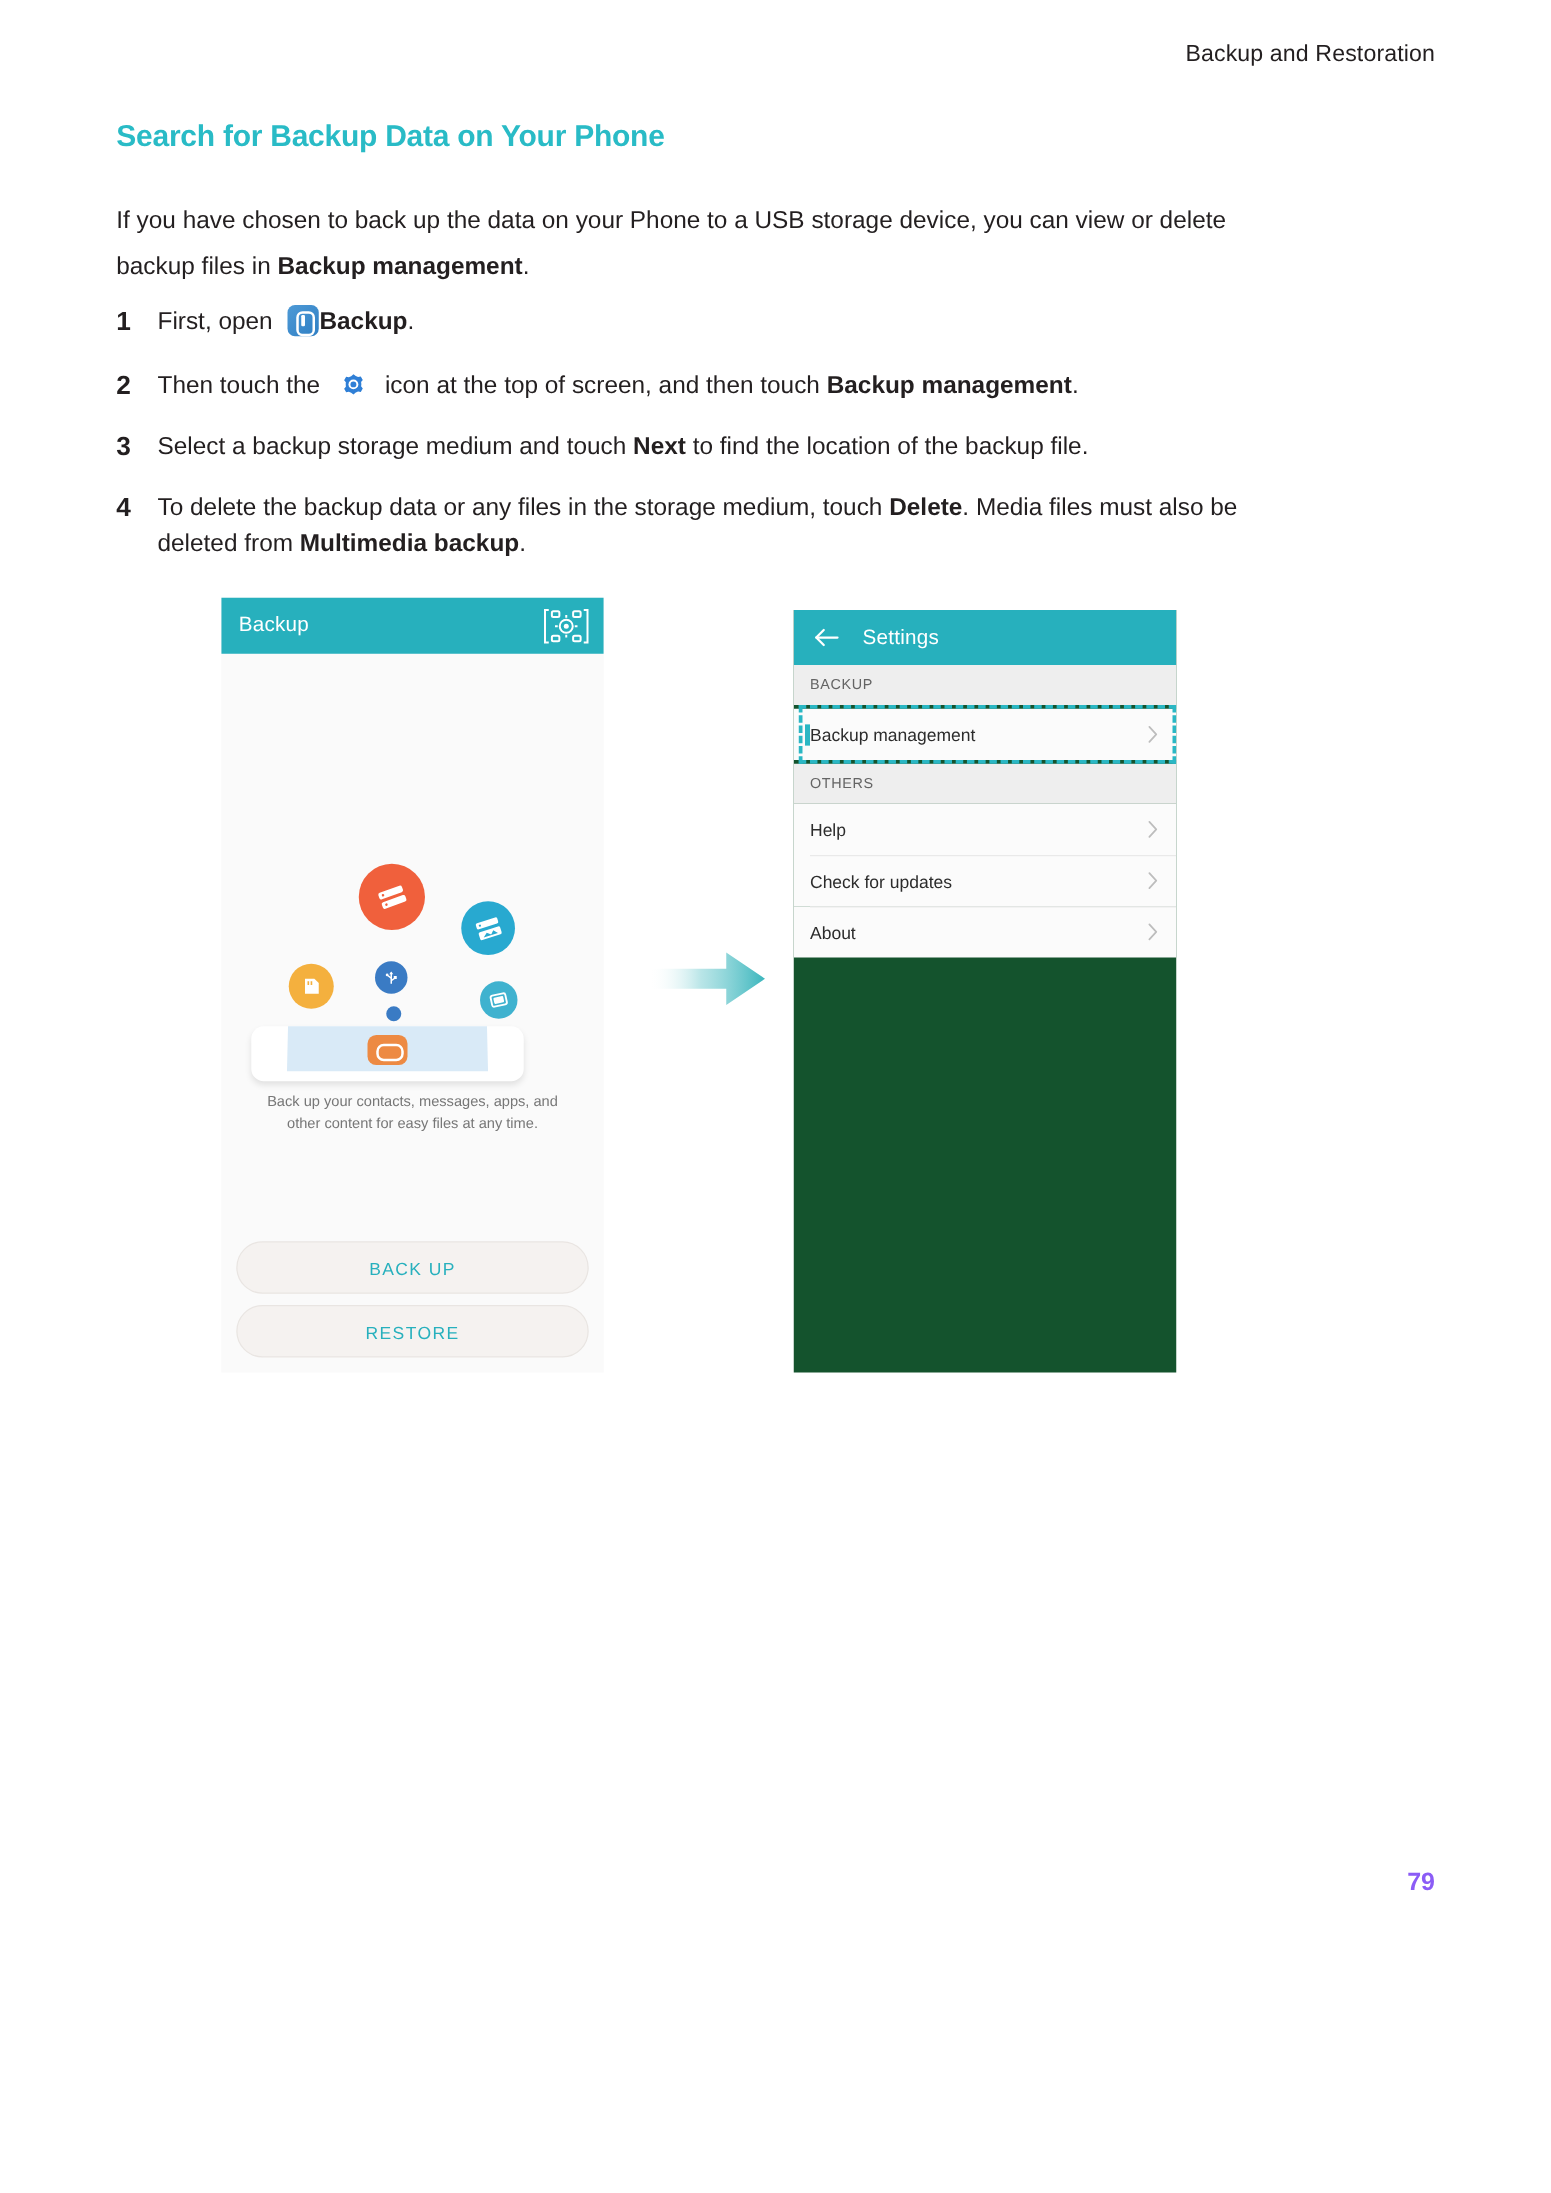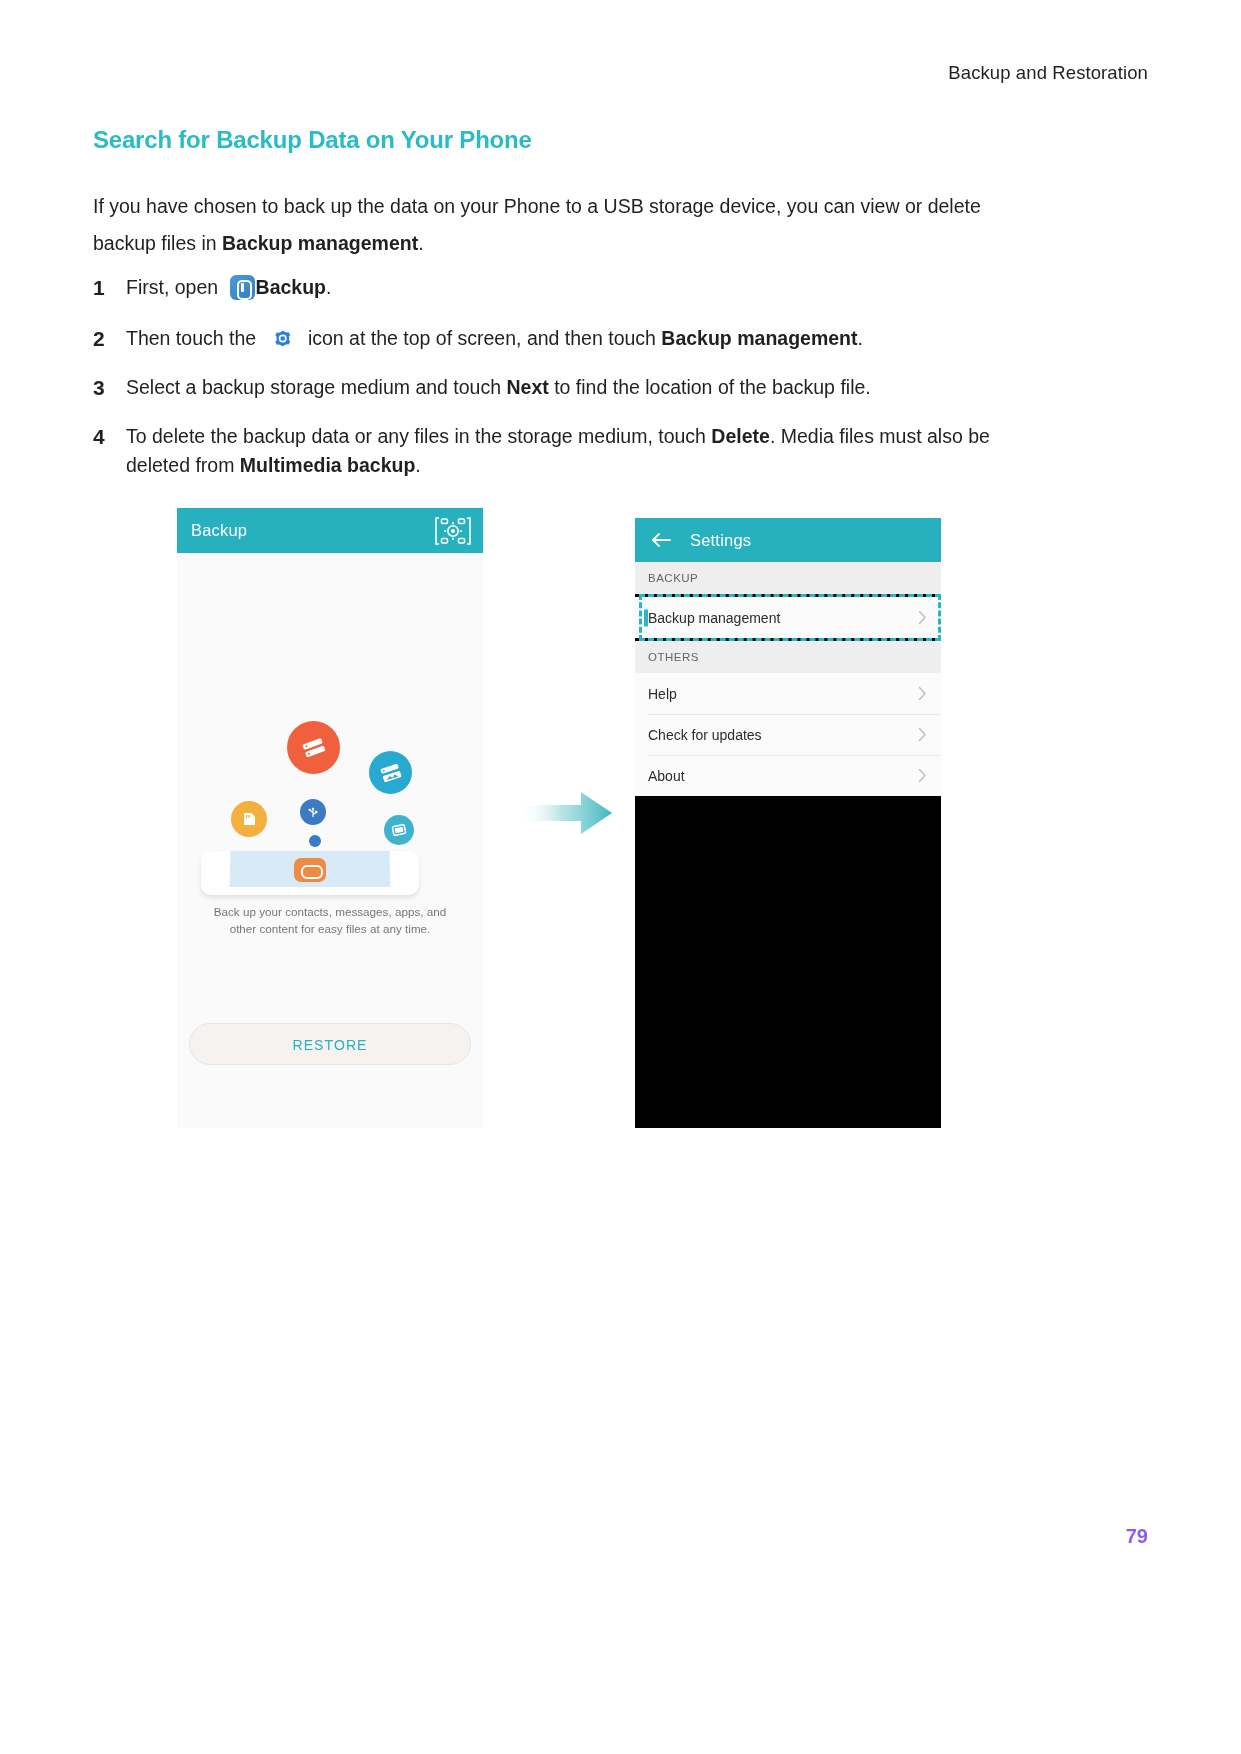--- a/index.html
+++ b/index.html
@@ -8,21 +8,20 @@
     height: 1754px;
     background: #ffffff;
     font-family: "Liberation Sans", sans-serif;
   }
   .page {
     position: relative;
     width: 1241px;
     height: 1564px;
     background: #ffffff;
     overflow: hidden;
-    margin-top: 30px;
   }
 
   
   .running-header {
     position: absolute;
     top: 32px;
     right: 93px;
     font-size: 18.5px;
     color: #231f20;
     letter-spacing: 0.1px;
@@ -251,21 +250,21 @@
     height: 50px;
   }
 
   
   .phone-right {
     position: absolute;
     left: 635px;
     top: 10px;
     width: 306px;
     height: 610px;
-    background: #000000;
+    background: #14532d;
     overflow: hidden;
   }
   .pr-header {
     height: 44px;
     background: #27b0bd;
     display: flex;
     align-items: center;
     padding-left: 14px;
   }
   .pr-back {
@@ -464,20 +463,21 @@
 
         <div class="tablet">
           <div class="tablet-screen"></div>
           <div class="tablet-badge"></div>
         </div>
       </div>
 
       <div class="pl-caption">Back up your contacts, messages, apps, and other content for easy files at any time.</div>
 
       <div class="pl-buttons">
+        <span class="pill">BACK UP</span>
         <span class="pill">RESTORE</span>
       </div>
     </div>
 
     <div class="arrow-wrap">
       <svg viewBox="0 0 95 50" width="95" height="50">
         <defs>
           <linearGradient id="arrGrad" x1="0" y1="0" x2="1" y2="0">
             <stop offset="0%" stop-color="#ffffff" stop-opacity="0"></stop>
             <stop offset="45%" stop-color="#7fd0d4" stop-opacity="0.55"></stop>

